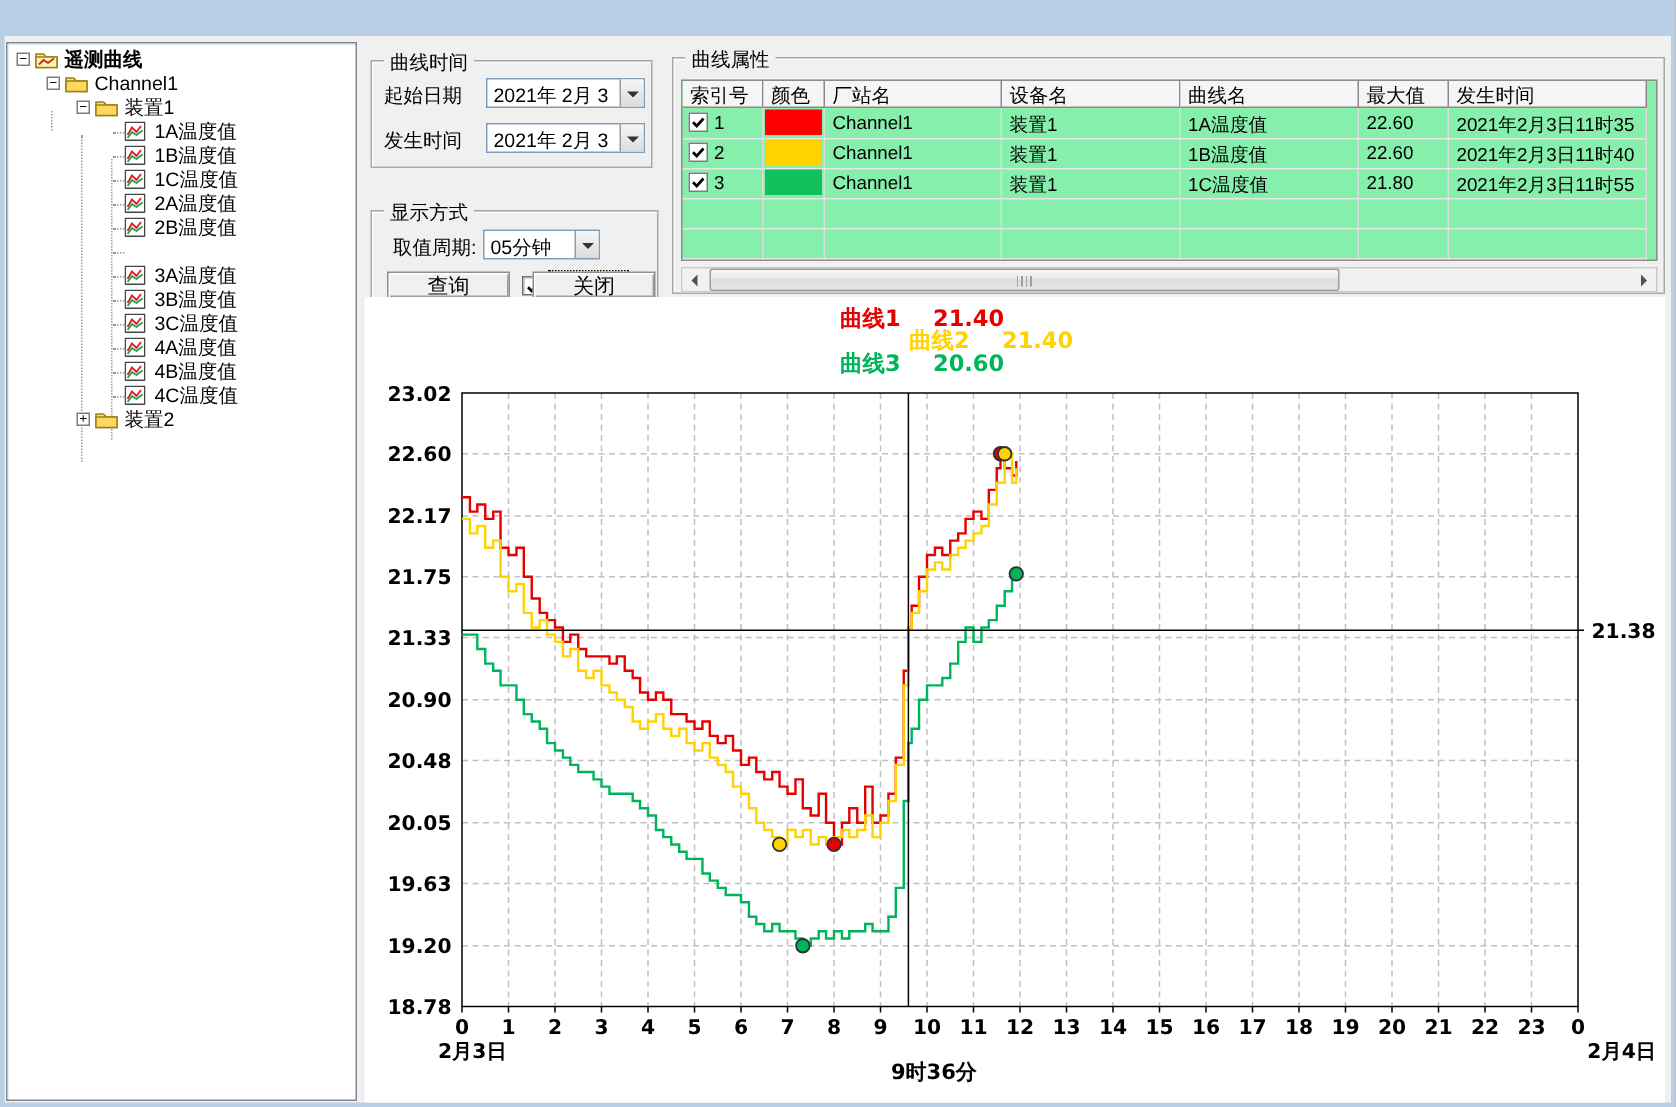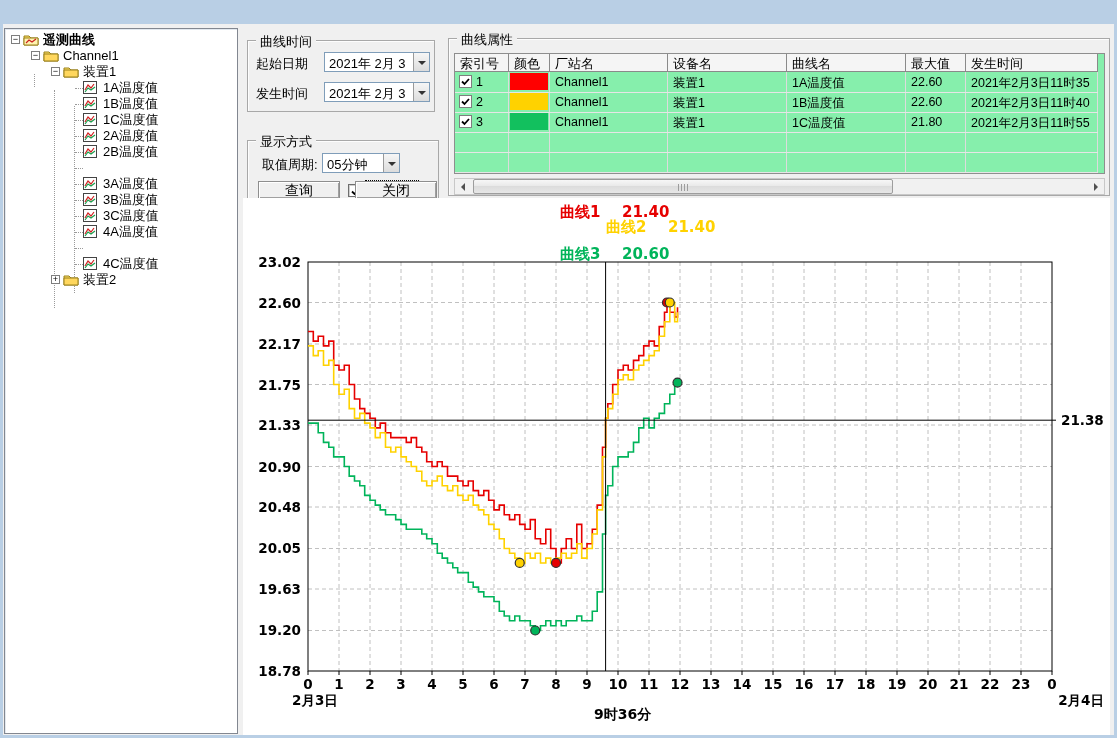--- a/index.html
+++ b/index.html
@@ -196,20 +196,28 @@
         <div class="tstub" style="left: 70px; top: 203px; width: 8px;"></div>
         <div class="trow" style="top: 195px; left: 0px; width: 100%;">
           <span class="ticon" style="left: 78px;"><svg width="14" height="13">
               <rect x="0.5" y="0.5" width="13" height="12" fill="#fff" stroke="#444"></rect>
               <polyline points="2,9 5,4 8,7 11,3" stroke="#d02020" stroke-width="1.2" fill="none"></polyline>
               <polyline points="2,11 5,7 8,9 12,6" stroke="#1ba050" stroke-width="1.2" fill="none"></polyline>
             </svg></span>
           <span class="tlabel" style="left: 96px;">4A温度值</span>
         </div>
         <div class="tstub" style="left: 70px; top: 219px; width: 8px;"></div>
+        <div class="trow" style="top: 211px; left: 0px; width: 100%;">
+          <span class="ticon" style="left: 78px;"><svg width="14" height="13">
+              <rect x="0.5" y="0.5" width="13" height="12" fill="#fff" stroke="#444"></rect>
+              <polyline points="2,9 5,4 8,7 11,3" stroke="#d02020" stroke-width="1.2" fill="none"></polyline>
+              <polyline points="2,11 5,7 8,9 12,6" stroke="#1ba050" stroke-width="1.2" fill="none"></polyline>
+            </svg></span>
+          <span class="tlabel" style="left: 96px;">4B温度值</span>
+        </div>
         <div class="tstub" style="left: 70px; top: 235px; width: 8px;"></div>
         <div class="trow" style="top: 227px; left: 0px; width: 100%;">
           <span class="ticon" style="left: 78px;"><svg width="14" height="13">
               <rect x="0.5" y="0.5" width="13" height="12" fill="#fff" stroke="#444"></rect>
               <polyline points="2,9 5,4 8,7 11,3" stroke="#d02020" stroke-width="1.2" fill="none"></polyline>
               <polyline points="2,11 5,7 8,9 12,6" stroke="#1ba050" stroke-width="1.2" fill="none"></polyline>
             </svg></span>
           <span class="tlabel" style="left: 96px;">4C温度值</span>
         </div>
         <div class="trow" style="top: 243px; left: 0px; width: 100%;">
@@ -339,21 +347,21 @@
     <div class="canvas" style="left:240px;top:174px;width:867px;height:537px;">
       <div class="legend" id="legend" style="left:317px;top:7px;">
           <div class="lrow" style="color: rgb(230, 0, 0);">
             <span class="lname">曲线1</span>
             <span>21.40</span>
           </div>
           <div class="lrow" style="color: rgb(255, 210, 0); margin-left: 46px;">
             <span class="lname">曲线2</span>
             <span>21.40</span>
           </div>
-          <div class="lrow" style="color: rgb(0, 180, 90); margin-top: 12px;">
+          <div class="lrow" style="color: rgb(0, 180, 90);">
             <span class="lname">曲线3</span>
             <span>20.60</span>
           </div>
         </div>
       <svg id="chart-svg" width="867" height="537">
           <text x="58" y="478" text-anchor="end" font-size="13.5">18.78</text>
           <line x1="65" y1="432.4858490566039" x2="809" y2="432.4858490566039" stroke="#c0c0c0" stroke-dasharray="4 3"></line>
           <text x="58" y="437.4858490566039" text-anchor="end" font-size="13.5">19.20</text>
           <line x1="65" y1="391.0070754716983" x2="809" y2="391.0070754716983" stroke="#c0c0c0" stroke-dasharray="4 3"></line>
           <text x="58" y="396.0070754716983" text-anchor="end" font-size="13.5">19.63</text>

